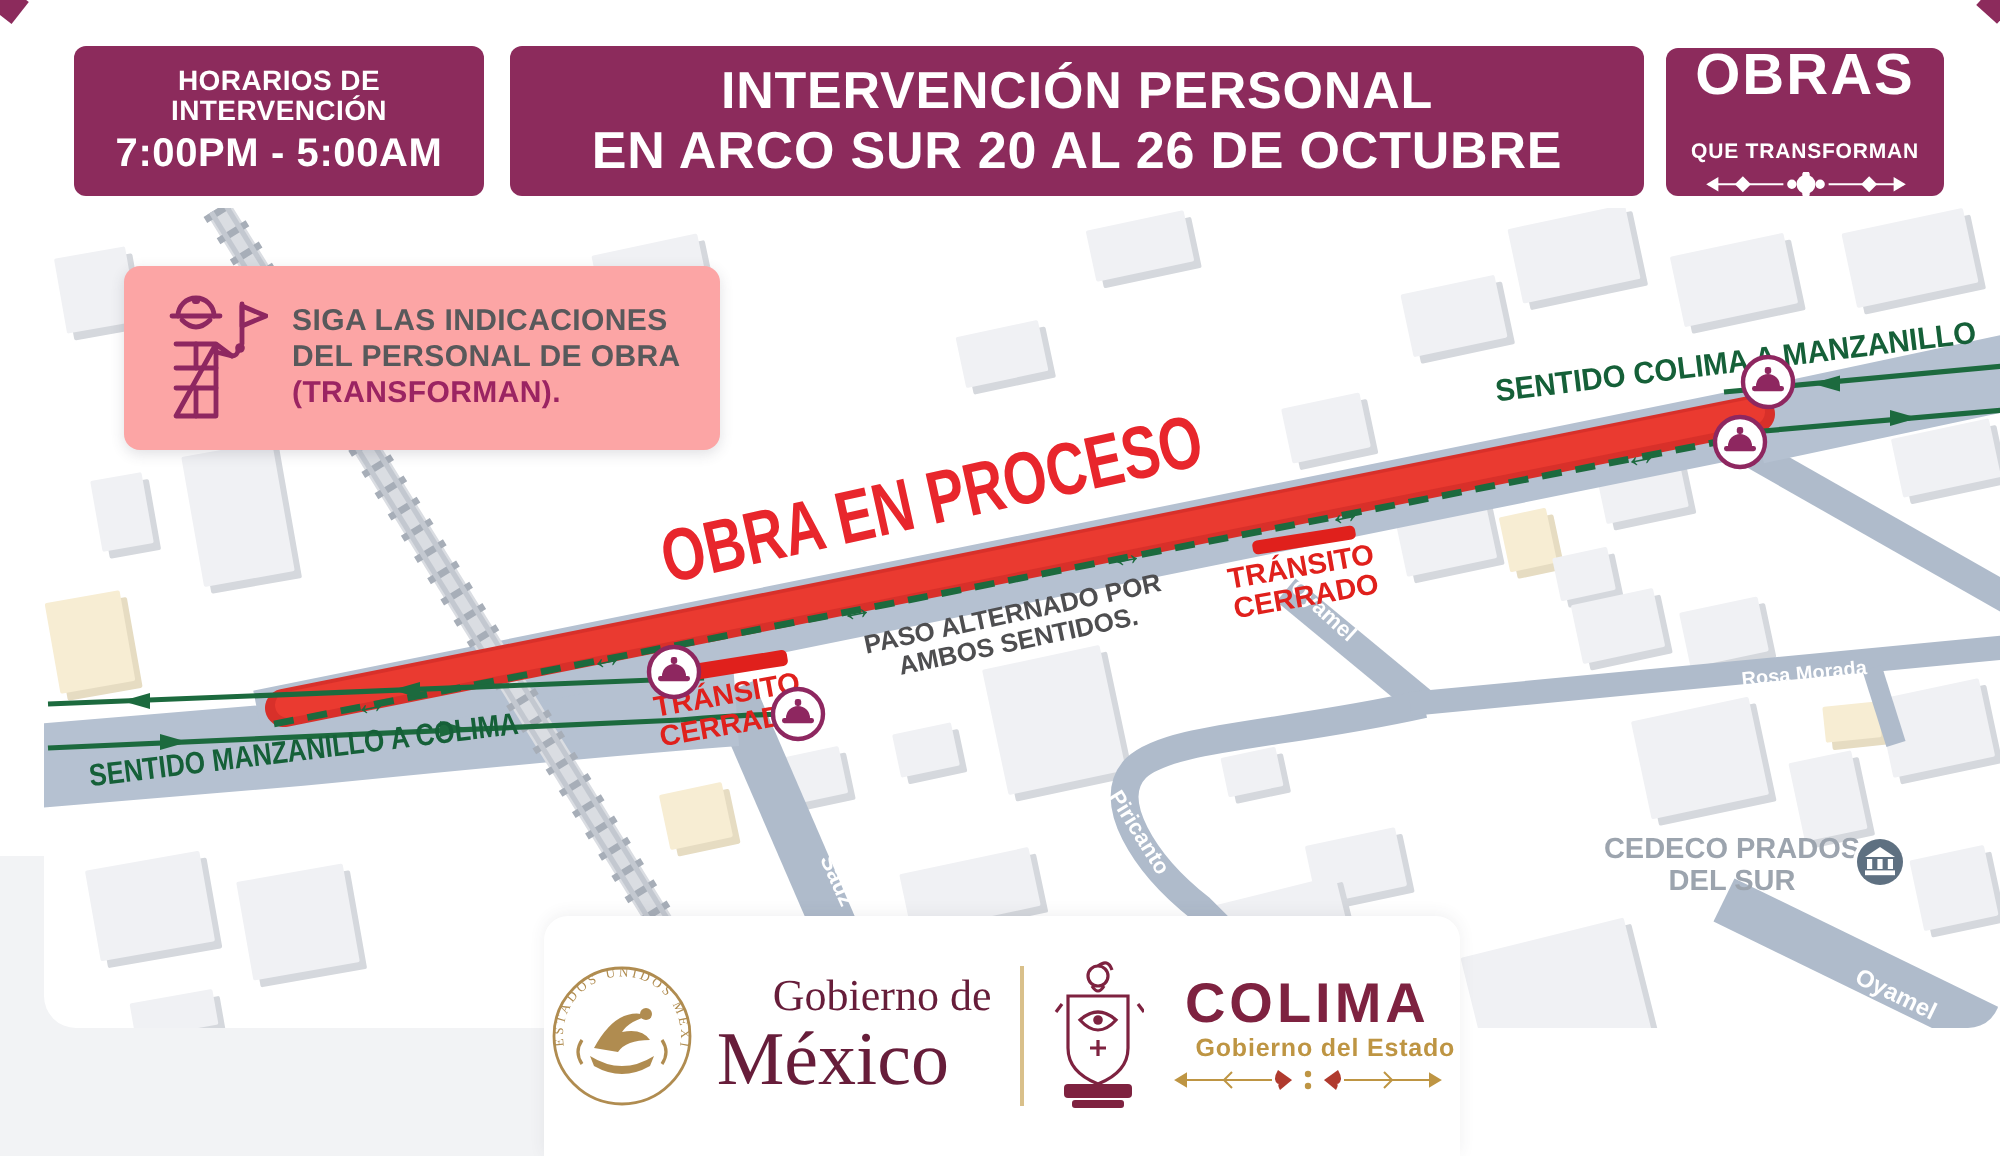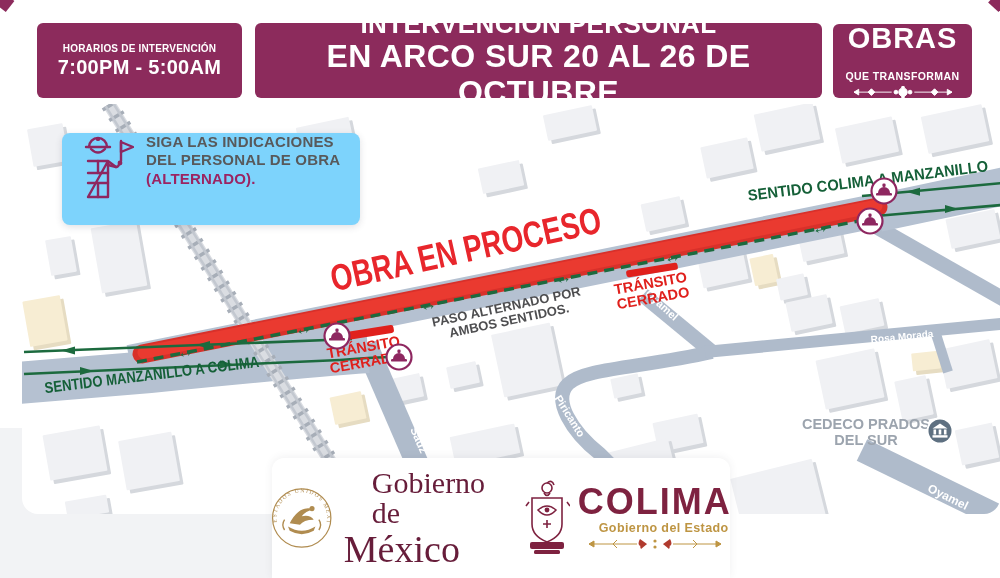--- a/index.html
+++ b/index.html
@@ -10,61 +10,61 @@
   }
   .abs{position:absolute;}
 
   
   .banner{
     background:#8C2B5C;color:#fff;border-radius:6px;
     display:flex;flex-direction:column;align-items:center;justify-content:center;
     text-align:center;line-height:1.12;font-weight:bold;
   }
   #banner-schedule{left:37px;top:23px;width:205px;height:75px;}
-  #banner-schedule .l1{font-size:10px;letter-spacing:.2px;}
+  #banner-schedule .l1{font-size:14px;letter-spacing:.2px;}
   #banner-schedule .l2{font-size:20px;letter-spacing:.3px;margin-top:2px;}
   #banner-title{left:255px;top:23px;width:567px;height:75px;}
   #banner-title .l1{font-size:26px;letter-spacing:.4px;}
-  #banner-title .l2{font-size:32px;letter-spacing:.4px;}
+  #banner-title .l2{font-size:26px;letter-spacing:.4px;}
   #banner-brand{left:833px;top:24px;width:139px;height:74px;}
   #banner-brand .l1{font-size:29px;letter-spacing:1px;line-height:1;}
   #banner-brand .l2{font-size:10.5px;letter-spacing:.4px;margin-top:18px;}
   .corner{background:#8C2B5C;}
   #corner-left{left:-6px;top:-6px;width:18px;height:14px;transform:rotate(38deg);}
   #corner-right{left:991px;top:-5px;width:14px;height:14px;transform:rotate(42deg);}
 
   
   #page-grey{left:0;top:428px;width:276px;height:150px;background:#F2F3F5;}
 
   
   #map-svg{left:0;top:0;}
 
   
   #notice-box{
-    left:62px;top:133px;width:298px;height:92px;background:#7dd3fc;border-radius:8px;
+    left:62px;top:133px;width:298px;height:92px;background:#fca5a5;border-radius:8px;
     box-shadow:0 2px 7px rgba(60,60,80,.16);
-    display:flex;padding:0 10px 0 14px;box-sizing:border-box;gap:12px;
+    display:flex;align-items:center;padding:0 10px 0 14px;box-sizing:border-box;gap:12px;
   }
   #notice-text{font-weight:bold;font-size:15px;line-height:1.22;color:#58595B;letter-spacing:.2px;}
   #notice-text .hl{color:#9B2462;}
 
   
   #logo-box{
     left:272px;top:458px;width:458px;height:120px;background:#fff;
     border-radius:12px 12px 0 0;box-shadow:0 -1px 8px rgba(60,60,80,.08);
     display:flex;align-items:center;justify-content:center;gap:14px;
   }
   #gob-mx{display:flex;align-items:center;gap:10px;}
   #gob-mx-text{color:#671D3A;font-family:"Liberation Serif",serif;line-height:1;}
-  #gob-mx-text .g1{font-size:30px;margin-left:28px;}
+  #gob-mx-text .g1{font-size:22px;margin-left:28px;}
   #gob-mx-text .g2{font-size:38px;font-weight:normal;margin-top:2px;}
   #logo-divider{width:2px;height:70px;background:#D9C08A;}
   #colima{display:flex;align-items:center;gap:8px;}
   #colima-text{display:flex;flex-direction:column;align-items:center;line-height:1;}
-  #colima-name{color:#7E2240;font-size:36px;font-weight:bold;letter-spacing:2px;}
+  #colima-name{color:#7E2240;font-size:28px;font-weight:bold;letter-spacing:2px;}
   #colima-sub{color:#BE9543;font-size:12.5px;font-weight:bold;margin-top:2px;letter-spacing:.4px;margin-left:18px;}
 </style>
 </head>
 <body>
 
 <div class="abs" id="page-grey"></div>
 
 <svg class="abs" id="map-svg" width="1000" height="578" viewBox="0 0 1000 578">
   <defs>
     <clipPath id="panelClip">
@@ -407,21 +407,21 @@
       <circle cx="44" cy="30" r="2.4" fill="#8E2760" stroke="none"></circle>
       <line x1="45" y1="28" x2="45" y2="8"></line>
       <path d="M45,9 l12,5 -12,5 z" fill="none"></path>
       <path d="M12,50 h20"></path>
         <path d="M22,50 v14"></path>
     </g>
   </svg>
   <div id="notice-text">
     <div>SIGA LAS INDICACIONES</div>
     <div>DEL PERSONAL DE OBRA</div>
-    <div class="hl">(ALTERNADO).</div>
+    <div class="hl">(TRANSFORMAN).</div>
   </div>
 </div>
 
 <div class="abs" id="logo-box">
   <div id="gob-mx">
     <svg width="74" height="74" viewBox="-37 -37 74 74">
       <defs>
           <path id="sealArc" d="M -28,9 A 29.5,29.5 0 1 1 28,9"></path>
         </defs>
       <circle r="34" fill="none" stroke="#B08C50" stroke-width="1.4"></circle>

